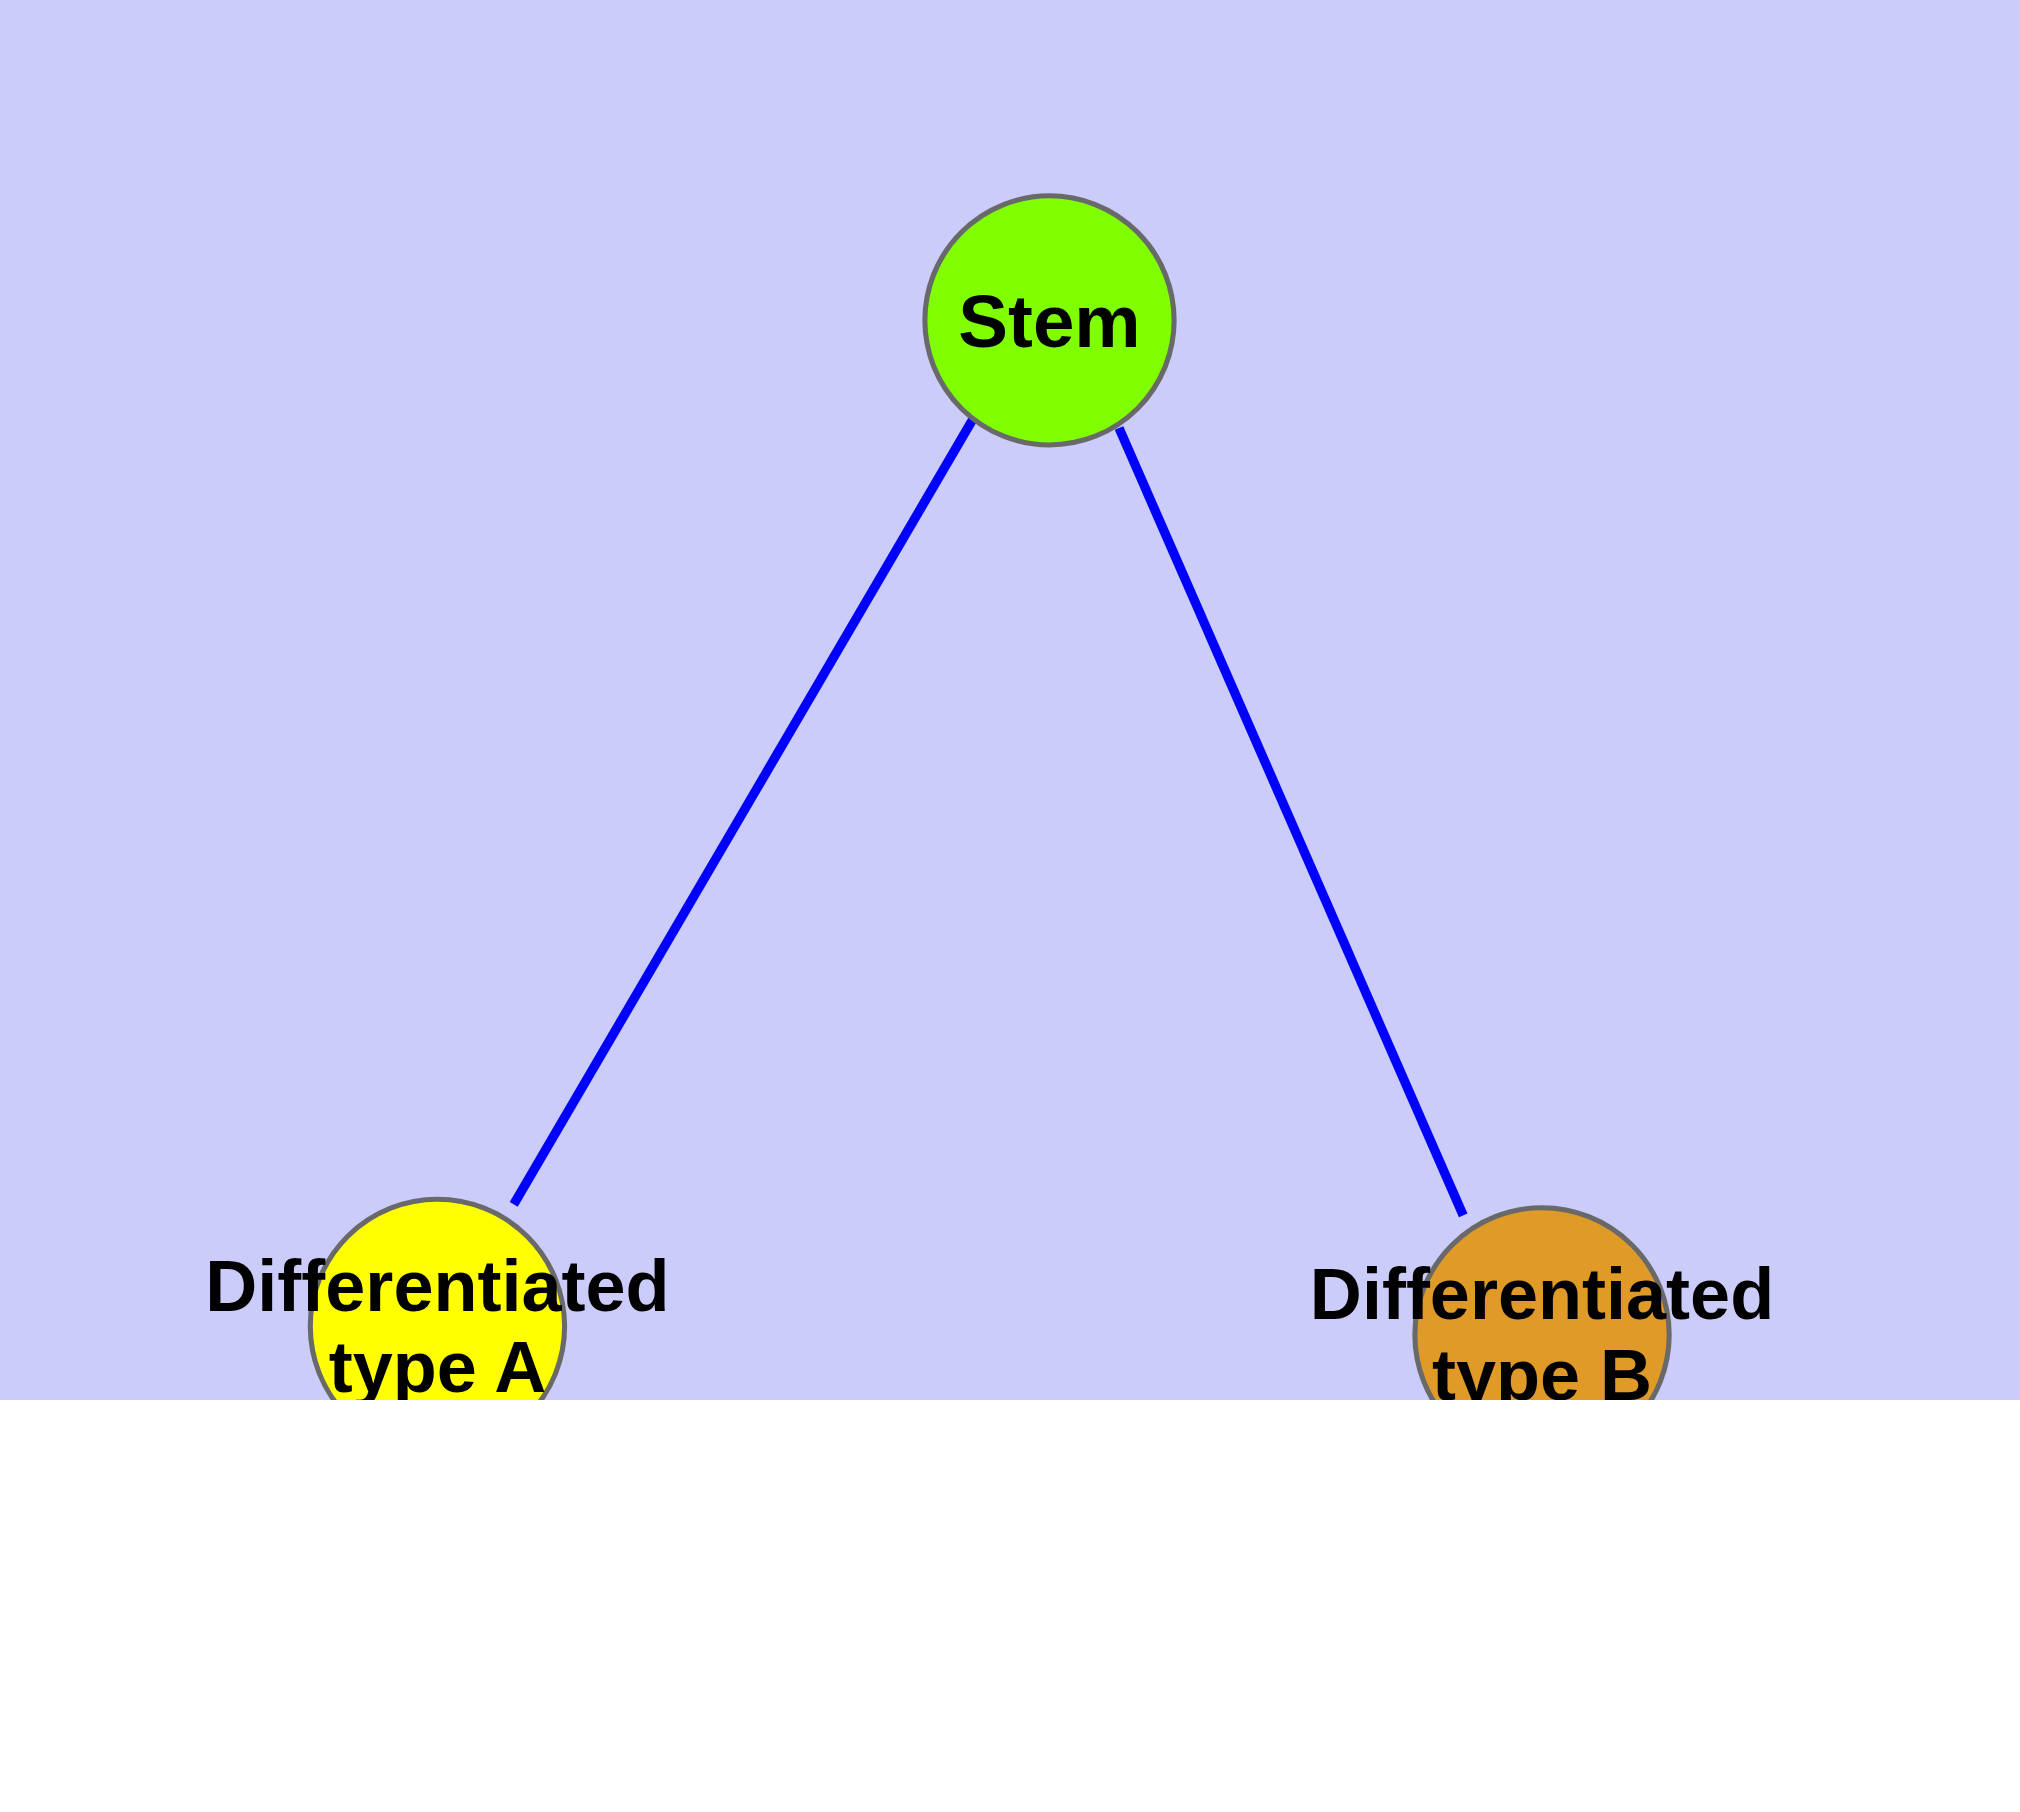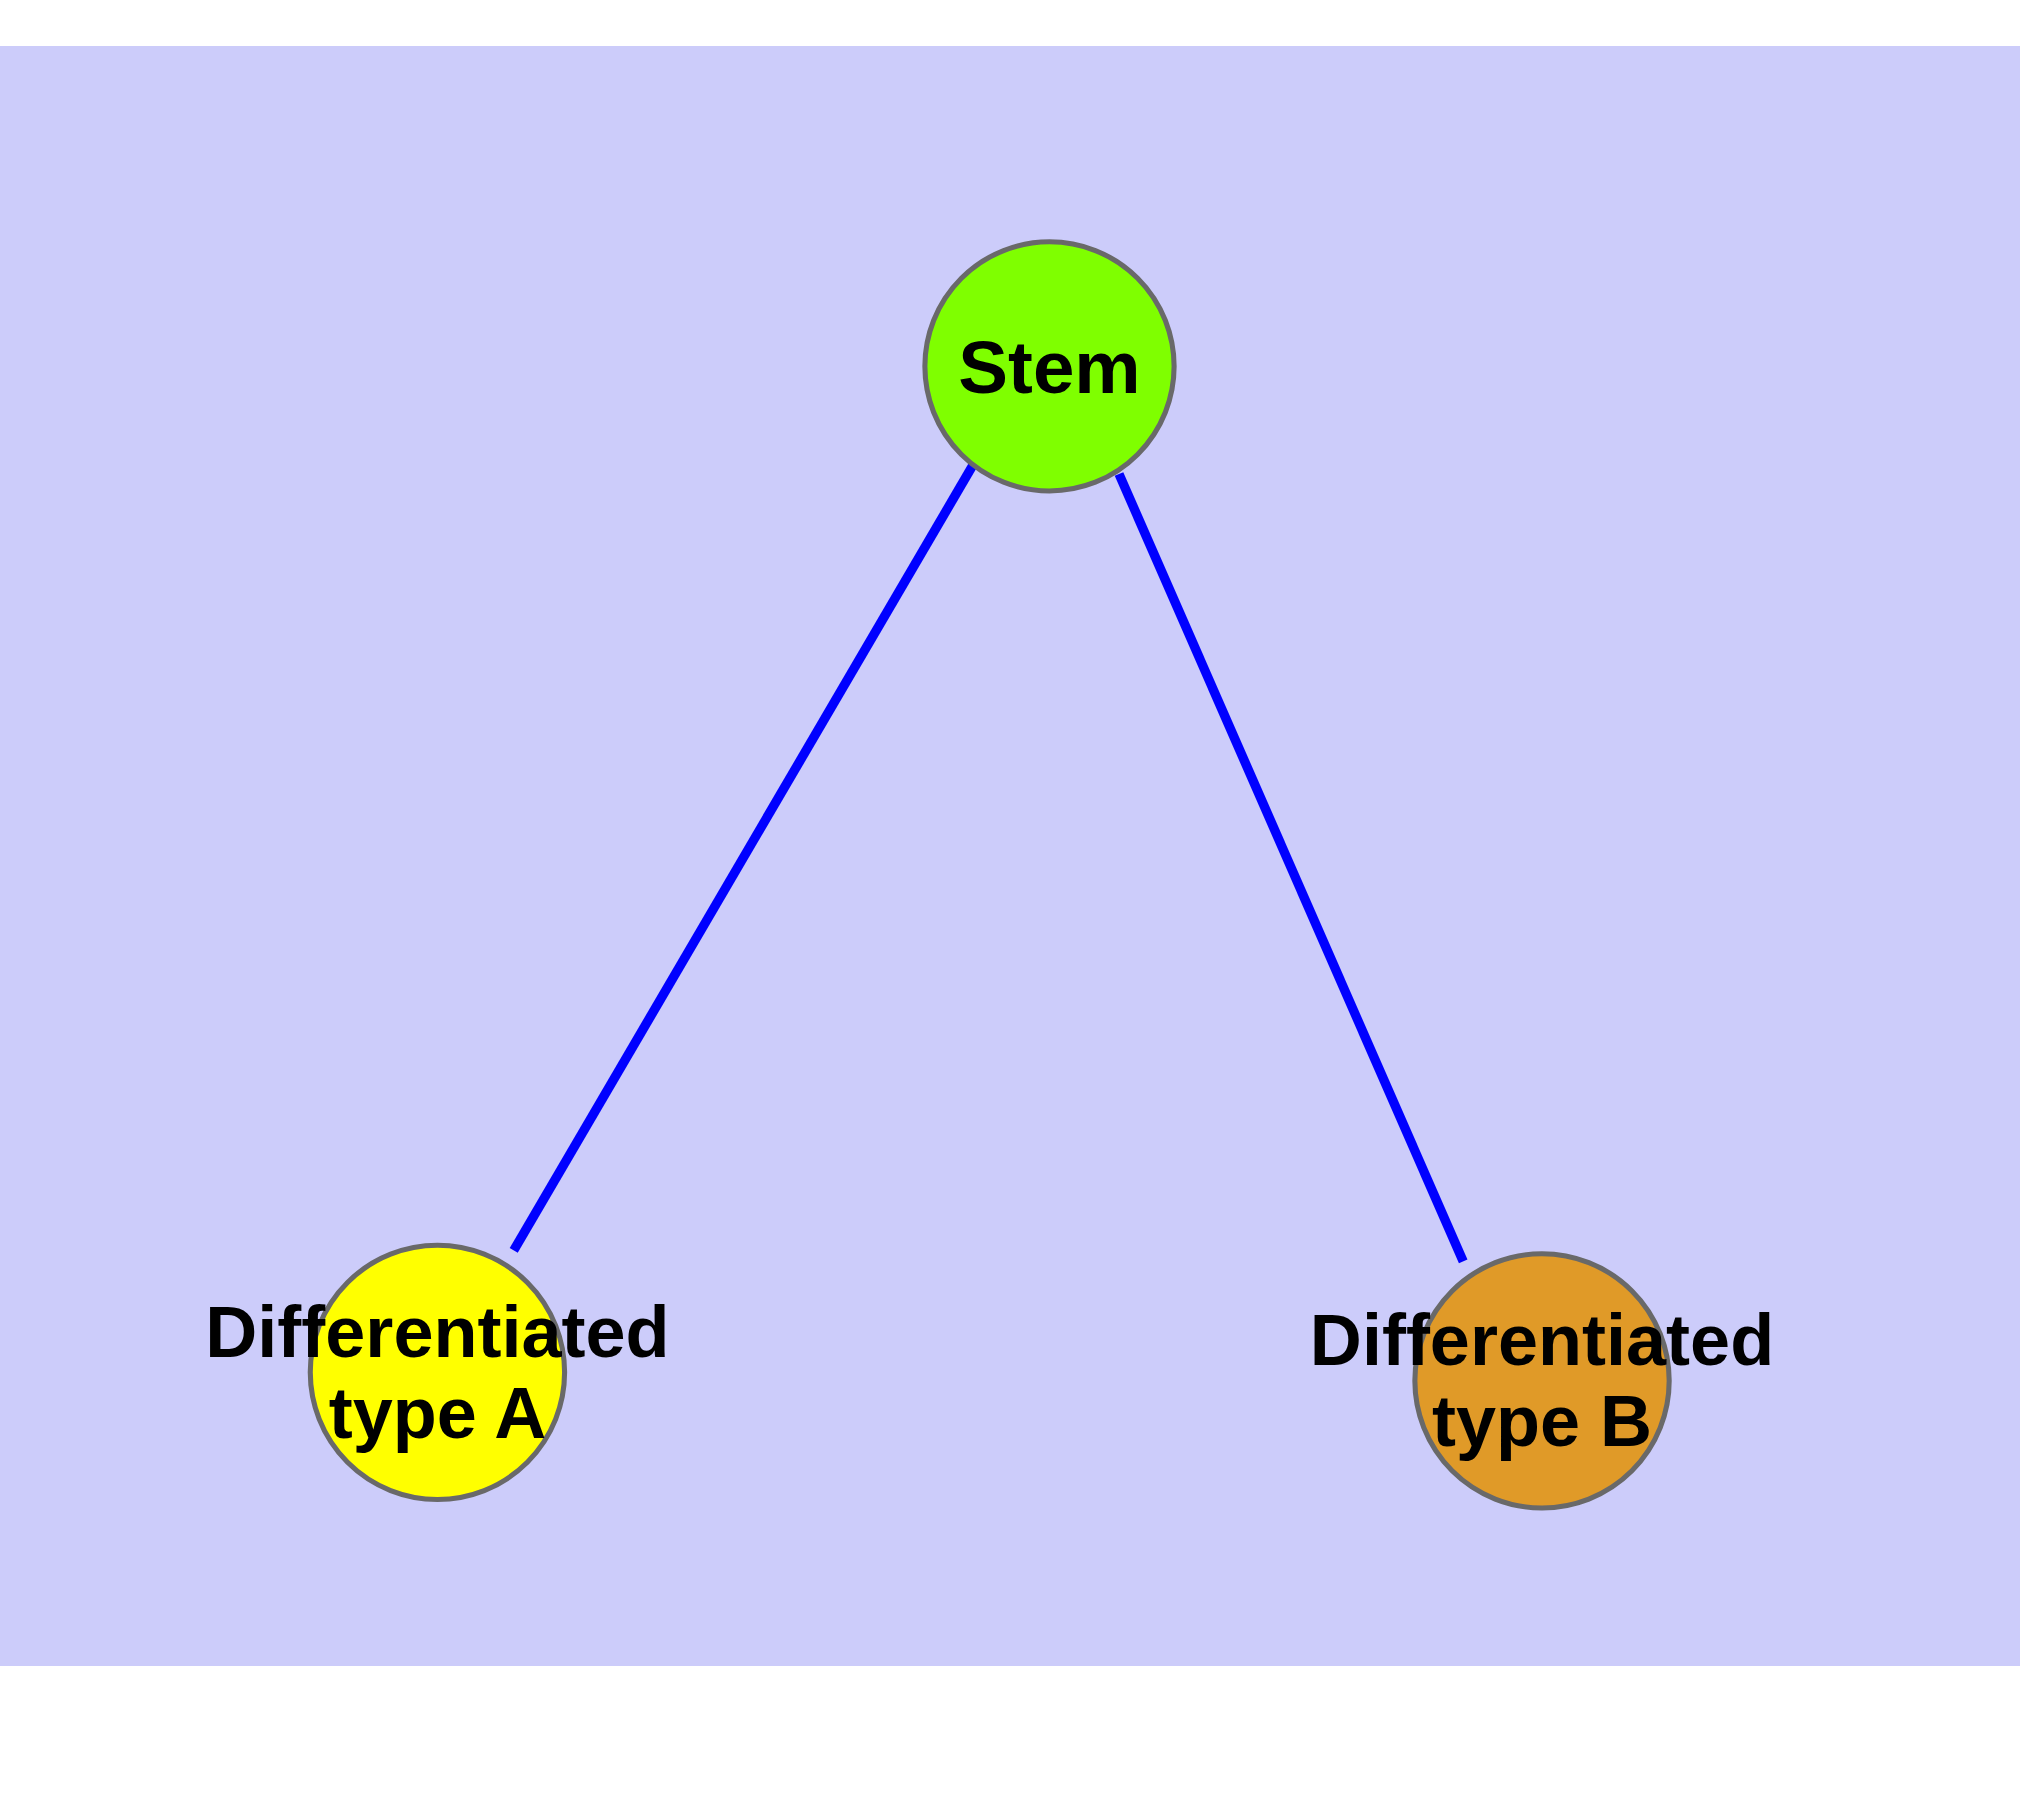--- a/index.html
+++ b/index.html
@@ -31,21 +31,21 @@
     font-weight: bold;
     fill: #000000;
     text-anchor: middle;
     dominant-baseline: middle;
     paint-order: normal;
   }
 </style>
 </head>
 <body>
 
-<div id="canvas" style="width: 2021px; height: 1620px; margin-top: 46px;">
+<div id="canvas" style="width: 2021px; height: 1400px;">
 
   <div id="bg-rect" style="background: rgb(204, 204, 250);"></div>
 
   <svg id="graph-svg" viewBox="0 0 2384 2138" preserveAspectRatio="none" xmlns="http://www.w3.org/2000/svg" style="width: 2021px; height: 1812px;">
 
     <g id="edges-layer">
       <line id="edge-0" x1="1148" y1="494" x2="606" y2="1421" stroke="#0000ff" stroke-width="11" stroke-linecap="butt"></line>
       <line id="edge-1" x1="1320" y1="505" x2="1726" y2="1434" stroke="#0000ff" stroke-width="11" stroke-linecap="butt"></line>
     </g>
 

